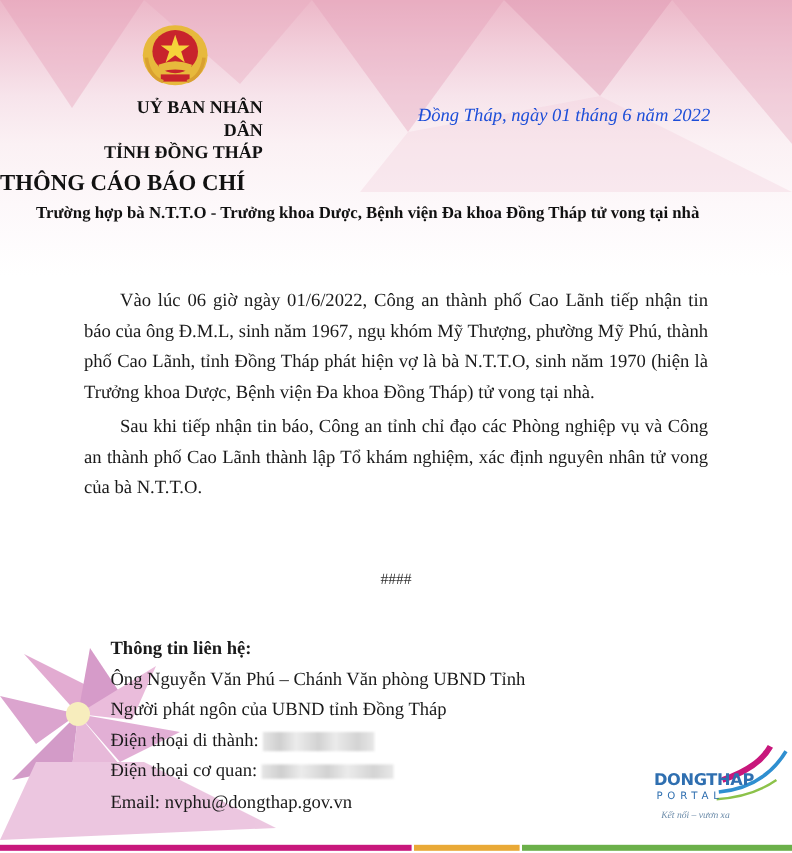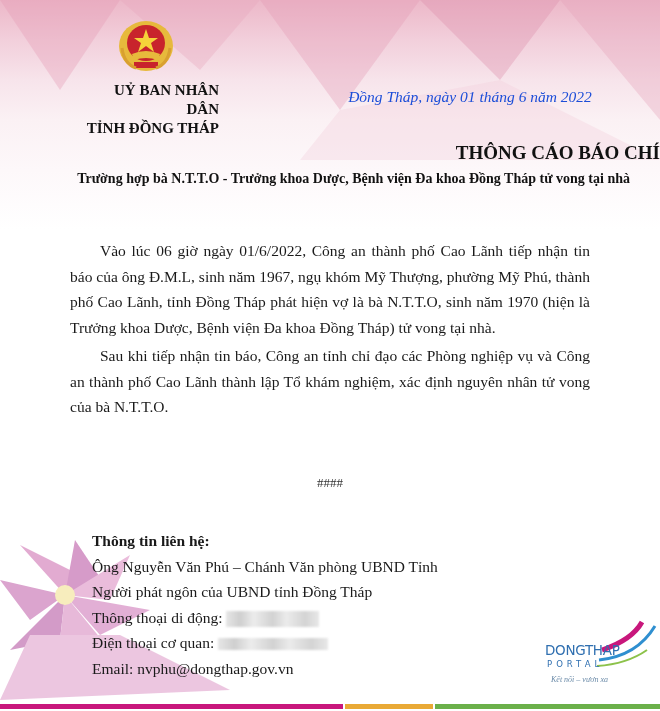--- a/index.html
+++ b/index.html
@@ -20,21 +20,21 @@
   }
   .org {
     position: absolute; left: 79px; top: 81px; width: 140px; text-align: right;
     font-weight: bold; font-size: 15px; line-height: 19px; color: #111;
   }
   .dateline {
     position: absolute; left: 330px; top: 88px; width: 280px; text-align: center;
     font-style: italic; font-size: 15.5px; color: #1d4ed8;
   }
   .title-block {
-    position: absolute; left: 0; top: 140px; width: 660px; text-align: right;
+    position: absolute; left: 0; top: 140px; width: 660px; text-align: left;
     font-weight: bold; color: #111;
   }
   .title-block .t1 { font-size: 19px; line-height: 26px; }
   .title-block .t2 { font-size: 14px; line-height: 25px; padding: 0 30px; }
   .body-text {
     position: absolute; left: 70px; top: 238px; width: 520px;
     font-size: 15.5px; line-height: 25.5px; text-align: justify;
   }
   .body-text p { text-indent: 30px; margin-bottom: 3px; }
   .separator {
@@ -50,21 +50,21 @@
     display: inline-block; vertical-align: middle; height: 16px;
     background: linear-gradient(90deg, #e6e6e6 0%, #cfcfcf 15%, #ececec 30%, #d2d2d2 50%, #ebebeb 65%, #d4d4d4 85%, #e8e8e8 100%);
     filter: blur(1px);
   }
   .blur.mobile { width: 93px; }
   .blur.office { width: 110px; height: 12px; }
   .lotus { position: absolute; left: 0; top: 540px; width: 230px; height: 160px; }
   .logo { position: absolute; left: 545px; top: 620px; width: 110px; height: 78px; }
   .logo .word1 {
     position: absolute; left: 0; top: 22px; font-family: "DejaVu Sans", sans-serif;
-    font-weight: normal; font-size: 13.5px; color: #2f6fb0; letter-spacing: -0.3px;
+    font-weight: bold; font-size: 13.5px; color: #2f6fb0; letter-spacing: -0.3px;
   }
   .logo .word2 {
     position: absolute; left: 2px; top: 39px; font-family: "DejaVu Sans", sans-serif;
     font-size: 8.5px; color: #2f6fb0; letter-spacing: 4px;
   }
   .logo .slogan {
     position: absolute; left: 6px; top: 55px; font-style: italic; font-size: 8px; color: #6a8aa8;
   }
   .bar { position: absolute; top: 704px; height: 5px; }
   .bar.magenta { left: 0; width: 343px; background: #c8177c; }
@@ -124,21 +124,21 @@
     <polygon points="30,95 120,95 230,150 0,160" fill="#e6b4d6"></polygon>
     <circle cx="65" cy="55" r="10" fill="#f5e8a8"></circle>
   </g>
 </svg>
 
 <div class="contact">
   <div class="heading">Thông tin liên hệ:</div>
   <div>Ông Nguyễn Văn Phú – Chánh Văn phòng UBND Tỉnh</div>
   <div>Người phát ngôn của UBND tỉnh Đồng Tháp</div>
   <div>
-    <span>Thông thoại di động:</span>
+    <span>Điện thoại di thành:</span>
     <span class="blur mobile"></span>
   </div>
   <div>
     <span>Điện thoại cơ quan:</span>
     <span class="blur office"></span>
   </div>
   <div>Email: nvphu@dongthap.gov.vn</div>
 </div>
 
 <div class="logo">

